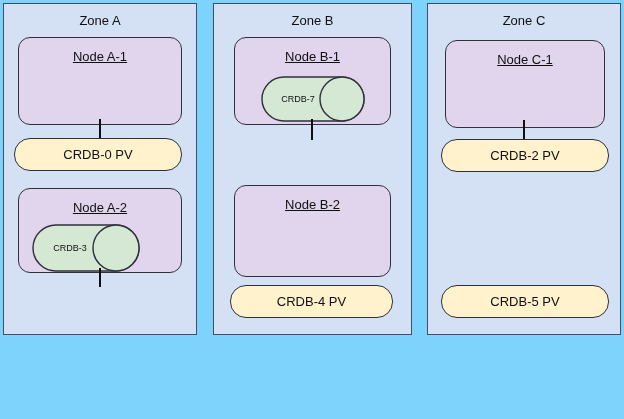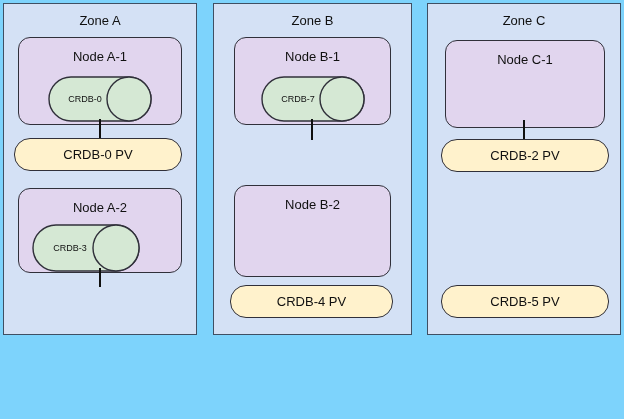--- a/index.html
+++ b/index.html
@@ -52,20 +52,21 @@
 
   .node-title {
     position: absolute;
     left: 0;
     right: 0;
     top: 11px;
     text-align: center;
     font-size: 13px;
     color: #101010;
     line-height: 15px;
+    text-decoration: underline;
   }
 
   
   .cyl {
     position: absolute;
   }
   .cyl svg {
     display: block;
   }
   .cyl-label {
@@ -106,27 +107,20 @@
 <body>
 
 <div id="canvas">
 
   <div class="zone" style="left:3px; top:3px; width:194px; height:332px;">
     <div class="zone-title">Zone A</div>
   </div>
 
   <div class="node" style="left:18px; top:37px; width:164px; height:88px;">
     <div class="node-title">Node A-1</div>
-  </div>
-  <div class="cyl" style="left:48px; top:76px; width:104px; height:46px;">
-    <svg width="104" height="46" viewBox="0 0 104 46">
-      <path d="M 23,1 L 81,1 A 22,22 0 0 1 81,45 L 23,45 A 22,22 0 0 1 23,1 Z" fill="#d5e8d4" stroke="#30303a" stroke-width="1.4"></path>
-      <ellipse cx="81" cy="23" rx="22" ry="22" fill="#d5e8d4" stroke="#30303a" stroke-width="1.4"></ellipse>
-    </svg>
-    <div class="cyl-label" style="width:70px; left:2px;">CRDB-0</div>
   </div>
   <div class="connector" style="left:99px; top:119px; height:21px;"></div>
   <div class="pv" style="left:14px; top:138px; width:168px; height:33px;">
     <span class="pv-label">CRDB-0 PV</span>
   </div>
 
   <div class="node" style="left:18px; top:188px; width:164px; height:85px;">
     <div class="node-title">Node A-2</div>
   </div>
   <div class="cyl" style="left:32px; top:224px; width:108px; height:48px;">

